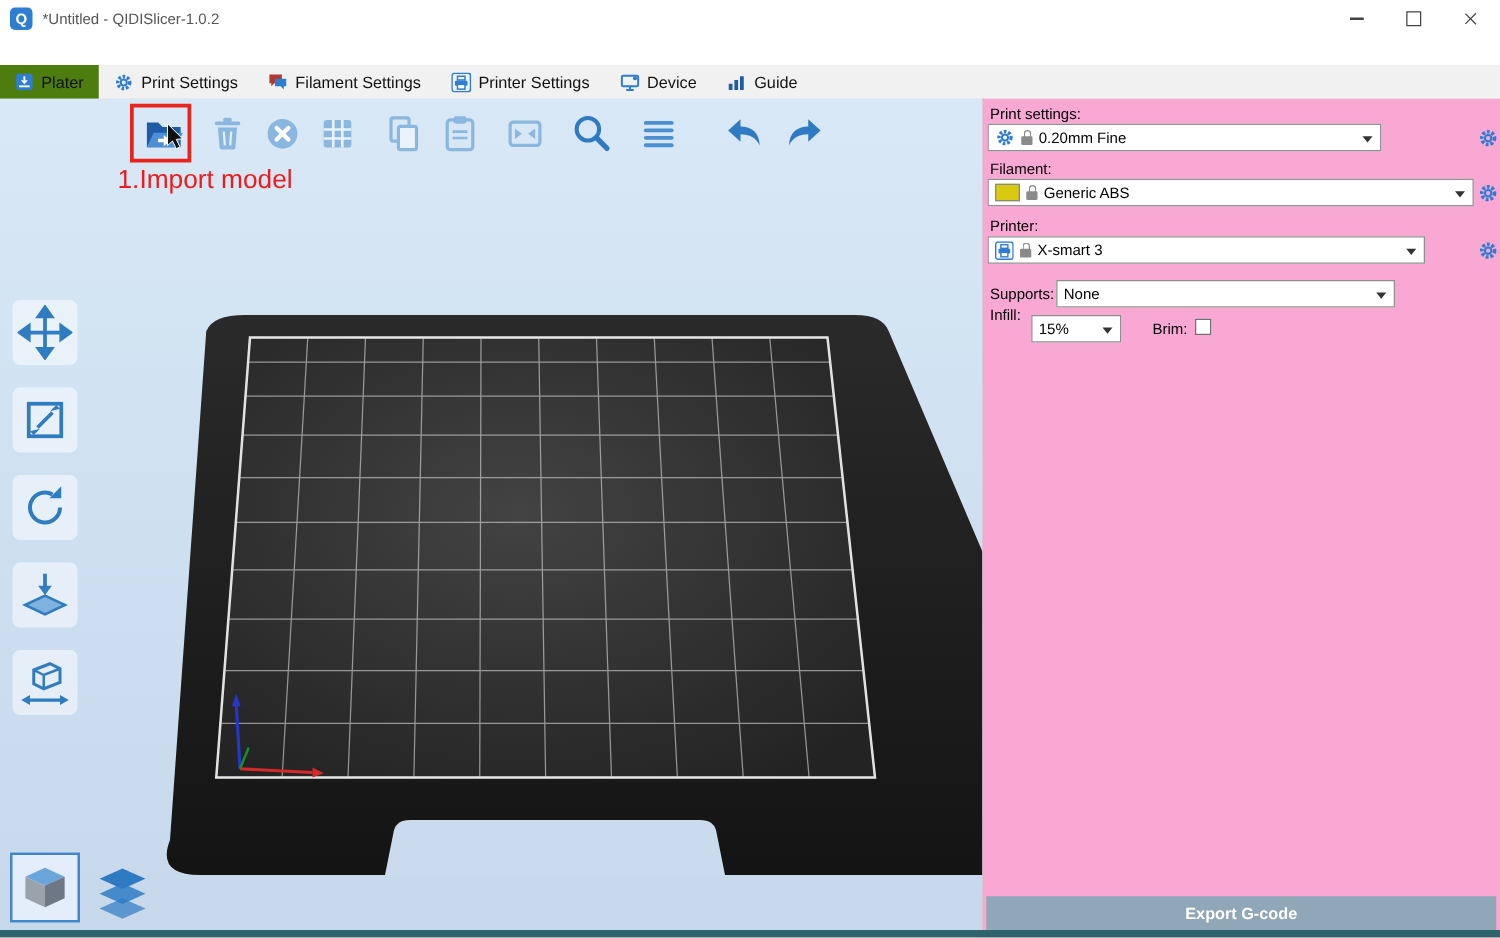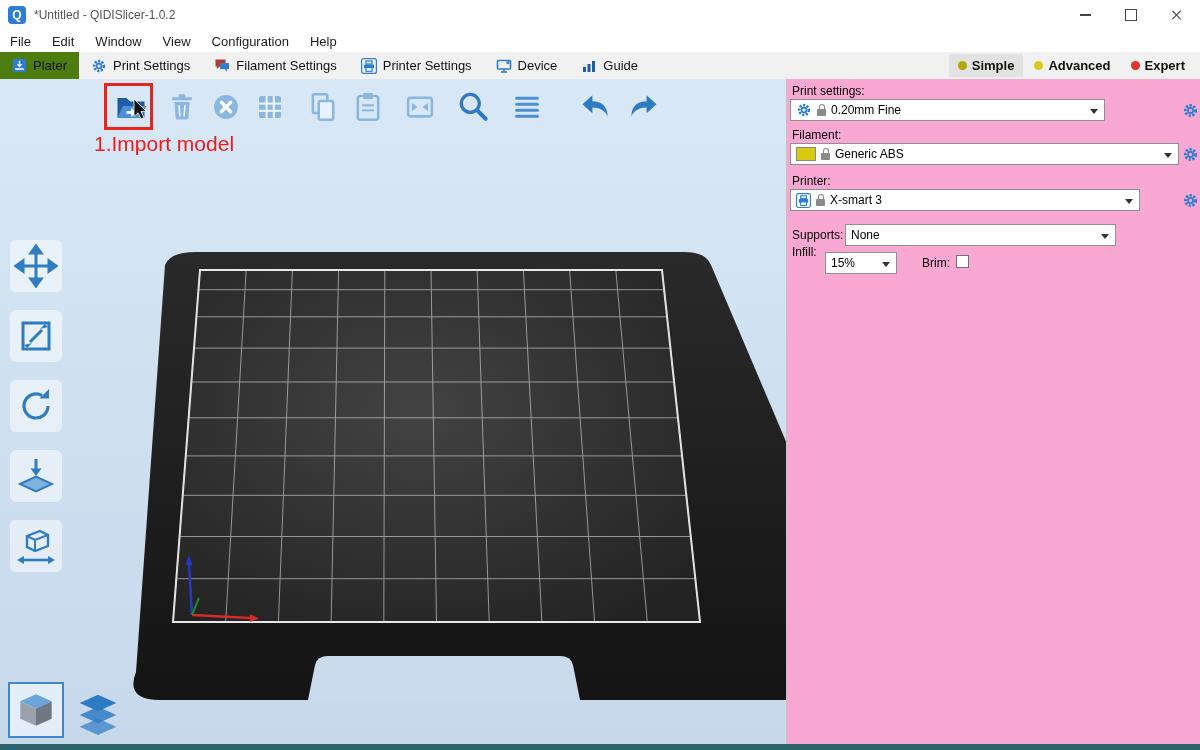--- a/index.html
+++ b/index.html
@@ -84,28 +84,20 @@
         </div>
       <div class="win-btn">
           <span class="glyph-max"></span>
         </div>
       <div class="win-btn">
           <span class="glyph-close"></span>
         </div>
     </div>
   </div>
 
-  <div class="menubar">
-    <span class="menu-item">File</span>
-    <span class="menu-item">Edit</span>
-    <span class="menu-item">Window</span>
-    <span class="menu-item">View</span>
-    <span class="menu-item">Configuration</span>
-    <span class="menu-item">Help</span>
-  </div>
 
   <div class="tabbar">
     <div class="tab selected">
       <svg width="15" height="15" viewBox="0 0 16 16">
           <rect x="1" y="1" width="14" height="14" rx="2" fill="#2d7dd2"></rect>
           <rect x="3.5" y="11" width="9" height="1.6" fill="#fff"></rect>
           <path d="M8 3.2 v3.6" stroke="#fff" stroke-width="1.6"></path>
           <path d="M5 6.6 h6 L8 10 Z" fill="#fff"></path>
         </svg>
       <span>Plater</span>
@@ -142,34 +134,20 @@
         </svg>
       <span>Device</span>
     </div>
     <div class="tab">
       <svg width="16" height="16" viewBox="0 0 16 16">
           <rect x="2" y="9" width="3" height="5" fill="#1e5ca6"></rect>
           <rect x="6.5" y="6" width="3" height="8" fill="#1e5ca6"></rect>
           <rect x="11" y="3" width="3" height="11" fill="#1e5ca6"></rect>
         </svg>
       <span>Guide</span>
-    </div>
-    <div class="modes">
-      <div class="mode active">
-          <span class="dot dot-simple"></span>
-          <span>Simple</span>
-        </div>
-      <div class="mode">
-          <span class="dot dot-advanced"></span>
-          <span>Advanced</span>
-        </div>
-      <div class="mode">
-          <span class="dot dot-expert"></span>
-          <span>Expert</span>
-        </div>
     </div>
   </div>
 
   <div class="viewport">
 
     <svg viewBox="0 0 786 671" width="786" height="671" style="position:absolute;left:0;top:0">
       <defs>
         <radialGradient id="gridg" cx="46%" cy="40%" r="72%">
           <stop offset="0%" stop-color="#434343"></stop>
             <stop offset="55%" stop-color="#313131"></stop>
@@ -416,16 +394,17 @@
     </div>
 
     <div class="lbl" style="left:5px; top:166px">Infill:</div>
     <div class="combo" style="left:38px; top:173px; width:72px">
       <span>15%</span>
       <span class="arrow"></span>
     </div>
     <div class="lbl" style="left:135px; top:177px">Brim:</div>
     <span class="checkbox" style="left:169px; top:176px"></span>
 
+    <div class="export-btn">Export G-code</div>
   </div>
 
   <div class="bottom-strip"></div>
 </div>
 
 </body></html>

